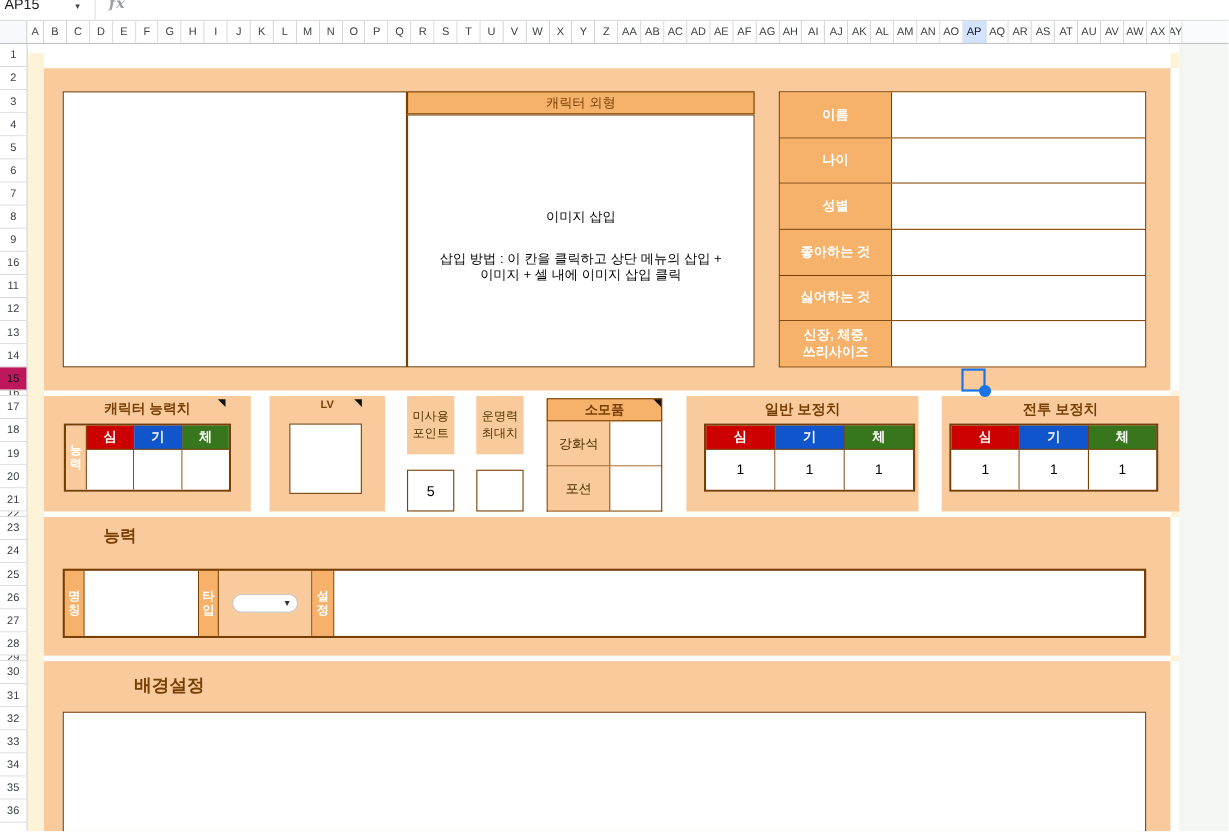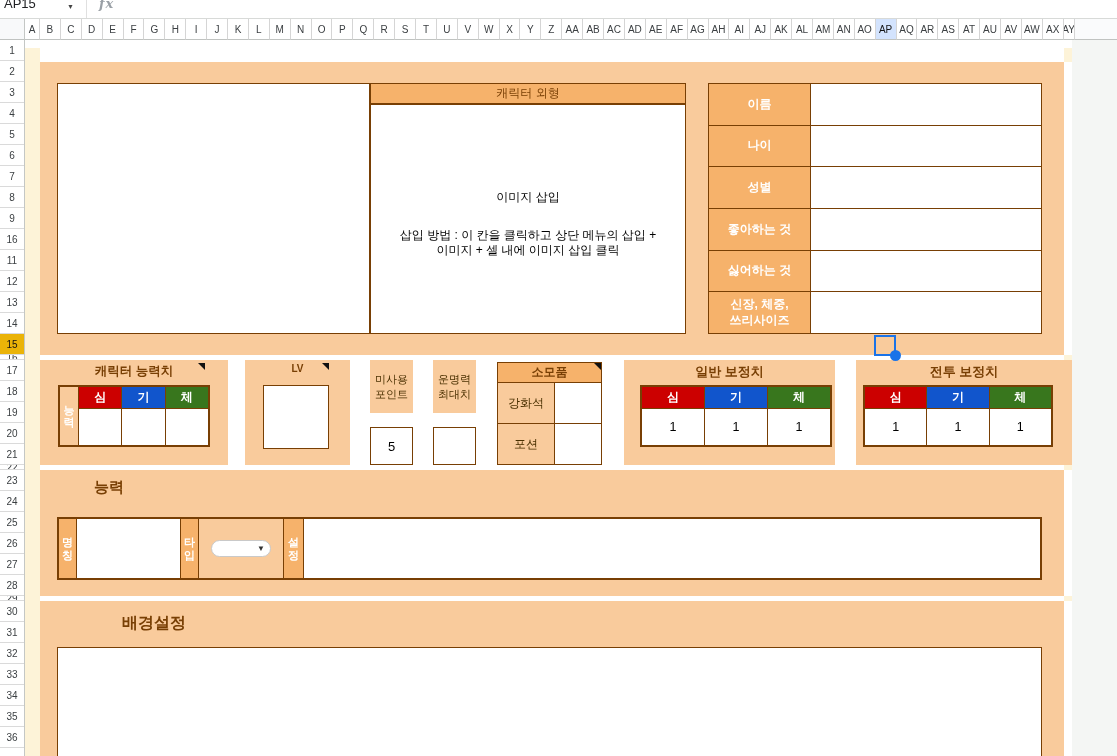--- a/index.html
+++ b/index.html
@@ -23,21 +23,21 @@
   .ch.ca { flex:0 0 15px; }
   .ch.cy { flex:0 0 11px; }
   .ch.sel { background:#d3e3fd; color:#131313; }
   .band-end { flex:1; background:#fafbfc; border-bottom:1px solid #c0c3c1; }
 
   
   .body { position:absolute; left:0; top:40px; width:1117px; height:716px; background:#fff; overflow:hidden; }
   .rowhdrs { position:absolute; left:0; top:0; width:25px; height:716px; background:#fff; border-right:1px solid #c4c7c5; z-index:6; }
   .rh { width:24px; height:21px; font-size:10px; color:#3c4043; display:flex; align-items:center; justify-content:center; border-bottom:1px solid #dadada; overflow:hidden; background:#fff; }
   .rh.short { height:5px; }
-  .rh.sel { background:#eab308; color:#131313; }
+  .rh.sel { background:#be185d; color:#131313; }
   .canvas { position:absolute; left:0; top:0; width:1117px; height:716px; }
 
   .colA-cream { position:absolute; left:25px; top:8px; width:15px; height:708px; background:#fdf3d8; }
   .ay-cream { position:absolute; left:1064px; width:8px; background:#fdf3d8; }
   .ay-top { top:8px; height:14px; } .ay-s1 { top:315px; height:5px; } .ay-s2 { top:425px; height:5px; } .ay-s3 { top:556px; height:5px; }
   .offgrid { position:absolute; left:1072px; top:0; width:45px; height:716px; background:#f4f6f4; }
 
   .panel { position:absolute; background:#f9cb9c; }
   .p1 { left:40px; top:22px; width:1024px; height:293px; }
   .p2 { top:320px; height:105px; }

